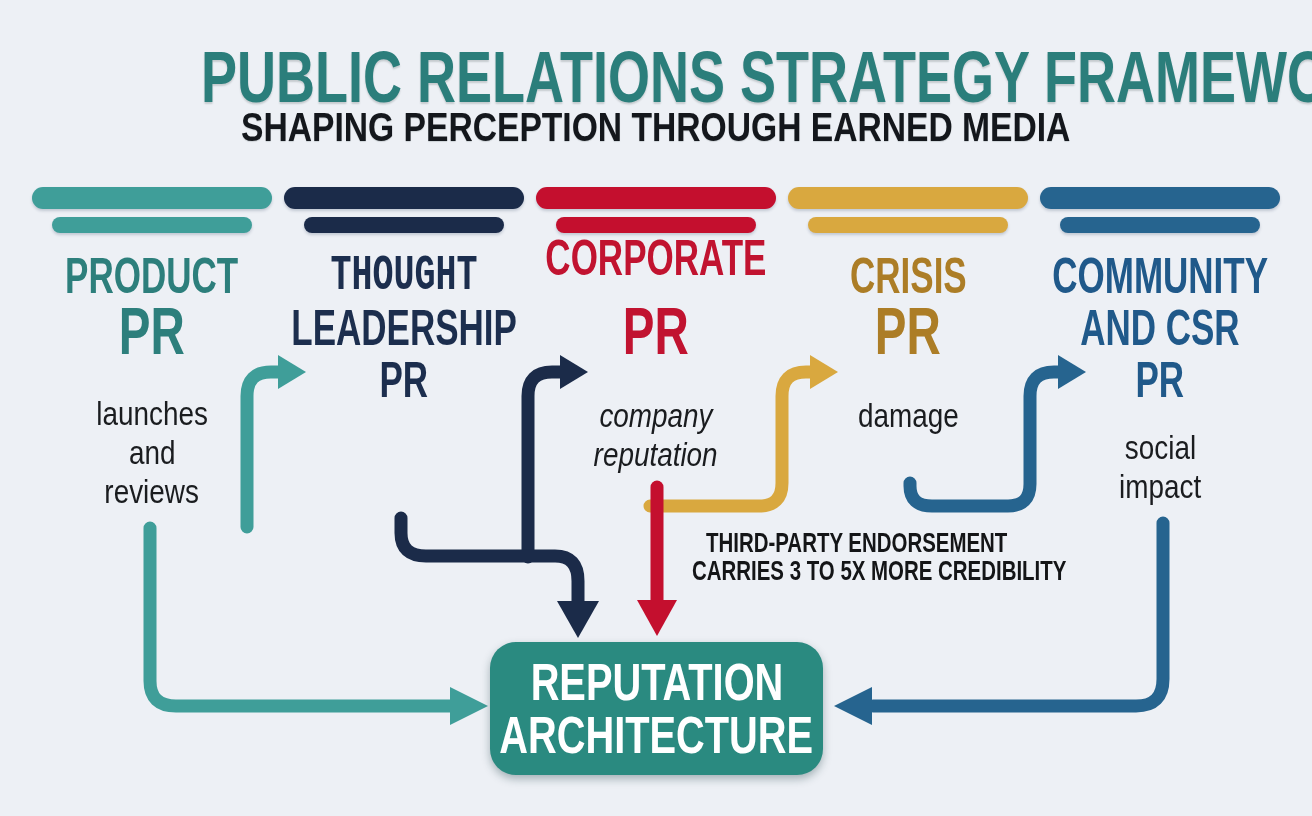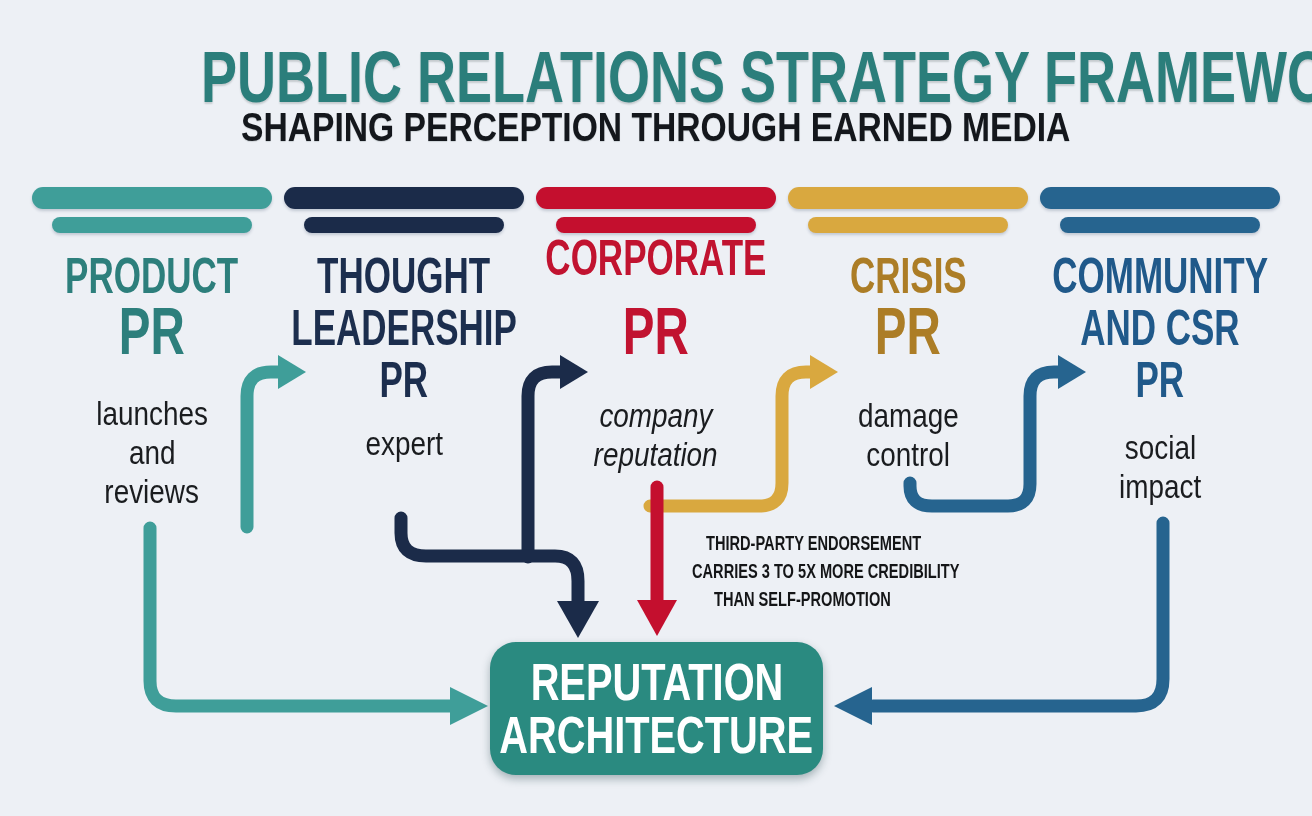--- a/index.html
+++ b/index.html
@@ -36,21 +36,21 @@
   .p-desc { position:absolute; width:340px; font-size:34px; font-weight:500; color:#1a1c1f; line-height:39px; }
   .p-desc .sx { transform:scaleX(.82); }
 
   .c-teal { color:#2d7f7c; }
   .c-navy { color:#1c2e4e; }
   .c-red  { color:#c11330; }
   .c-gold { color:#ac7d26; }
   .c-blue { color:#20598a; }
 
   
-  .callout { left:692px; top:529px; width:420px; font-size:20px; font-weight:700;
+  .callout { left:692px; top:529px; width:420px; font-size:28px; font-weight:700;
              color:#141517; line-height:28px; }
   .callout .line { white-space:nowrap; }
   .callout .l1 { margin-left:14px; }
   .callout .l3 { margin-left:22px; }
   .callout .sxl { transform:scaleX(.73); }
 
   
   .outcome { left:490px; top:642px; width:333px; height:133px; border-radius:26px;
              background:#2a8a80; box-shadow:0 4px 9px rgba(25,60,65,.35);
              display:flex; flex-direction:column; align-items:center; justify-content:center; }
@@ -83,31 +83,30 @@
     <div class="p-desc ctr" style="left:-18px; top:394px;">
       <div><span class="sx">launches</span></div>
       <div><span class="sx">and</span></div>
       <div><span class="sx">reviews</span></div>
     </div>
   </div>
 
   <div>
     <div class="bar bar-lg" style="left:284px; background:#1b2b49;"></div>
     <div class="bar bar-sm" style="left:304px; background:#1b2b49;"></div>
-    <div class="p-line ctr c-navy" style="left:234px; top:250px;">
+    <div class="p-line ctr c-navy" style="left:234px; top:250px;font-family:Liberation Mono, monospace;">
       <span class="sx">THOUGHT</span>
     </div>
     <div class="p-line ctr c-navy" style="left:234px; top:302px;">
       <span class="sx">LEADERSHIP</span>
     </div>
     <div class="p-line ctr c-navy" style="left:234px; top:354px;">
       <span class="sx">PR</span>
     </div>
     <div class="p-desc ctr" style="left:234px; top:424px;">
-      <div><span class="sx">expert</span></div>
     </div>
   </div>
 
   <div>
     <div class="bar bar-lg" style="left:536px; background:#c40f2e;"></div>
     <div class="bar bar-sm" style="left:556px; background:#c40f2e;"></div>
     <div class="p-line ctr c-red" style="left:486px; top:232px;">
       <span class="sx">CORPORATE</span>
     </div>
     <div class="pr-big ctr c-red" style="left:486px; top:298px;">
@@ -123,21 +122,20 @@
     <div class="bar bar-lg" style="left:788px; background:#d9a83f;"></div>
     <div class="bar bar-sm" style="left:808px; background:#d9a83f;"></div>
     <div class="p-line ctr c-gold" style="left:738px; top:250px;text-align:center;">
       <span class="sx">CRISIS</span>
     </div>
     <div class="pr-big ctr c-gold" style="left:738px; top:298px;">
       <span class="sx">PR</span>
     </div>
     <div class="p-desc ctr" style="left:738px; top:396px;">
       <div><span class="sx">damage</span></div>
-      <div><span class="sx">control</span></div>
     </div>
   </div>
 
   <div>
     <div class="bar bar-lg" style="left:1040px; background:#26648f;"></div>
     <div class="bar bar-sm" style="left:1060px; background:#26648f;"></div>
     <div class="p-line ctr c-blue" style="left:990px; top:250px;">
       <span class="sx">COMMUNITY</span>
     </div>
     <div class="p-line ctr c-blue" style="left:990px; top:302px;">
@@ -191,21 +189,20 @@
 
     <g stroke="#26648f" fill="#26648f">
       <path d="M1163,523 L1163,679 Q1163,706 1136,706 L873,706" fill="none" stroke-width="13" stroke-linecap="round"></path>
       <polygon points="872,687 872,725 834,706" stroke="none"></polygon>
     </g>
   </svg>
 
   <div class="abs callout">
     <div class="line l1"><span class="sxl">THIRD-PARTY ENDORSEMENT</span></div>
     <div class="line l2"><span class="sxl">CARRIES 3 TO 5X MORE CREDIBILITY</span></div>
-    <div class="line l3"><span class="sxl">THAN SELF-PROMOTION</span></div>
   </div>
 
   <div class="abs outcome">
     <div class="oline"><span class="sx">REPUTATION</span></div>
     <div class="oline"><span class="sx">ARCHITECTURE</span></div>
   </div>
 
 </div>
 
 </body></html>

